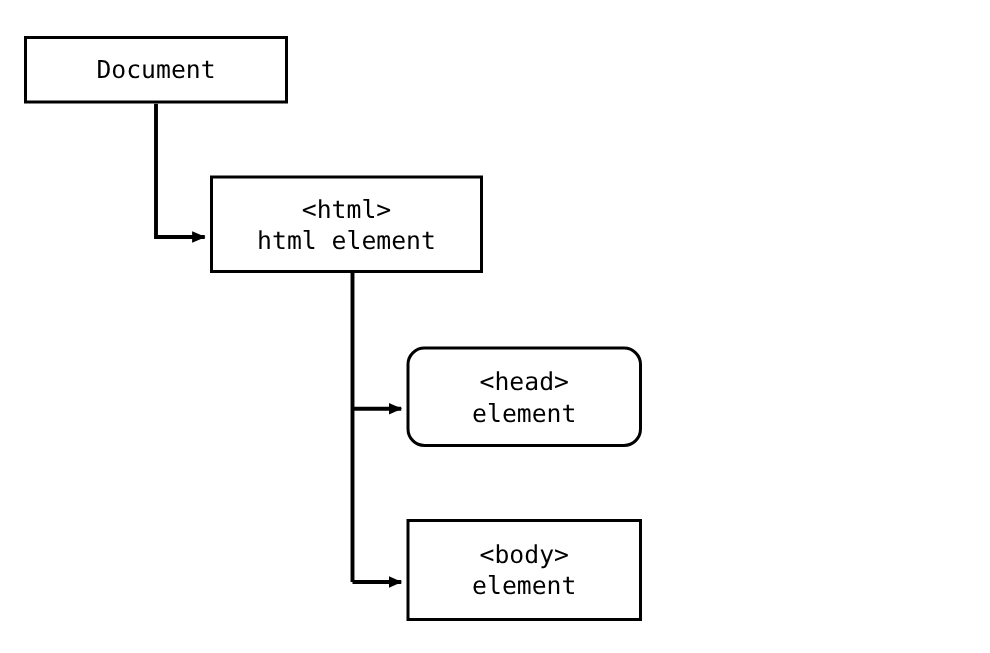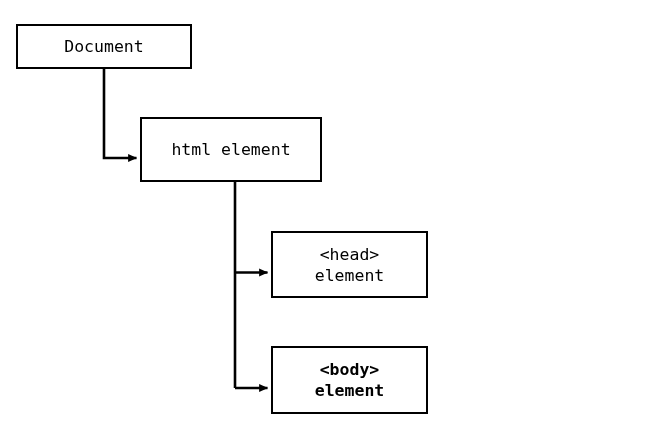--- a/index.html
+++ b/index.html
@@ -59,27 +59,27 @@
     left: 140px;
     top: 117px;
     width: 182px;
     height: 65px;
   }
   #node-head {
     left: 271px;
     top: 231px;
     width: 157px;
     height: 67px;
+    border-radius: 12px;
   }
   #node-body {
     left: 271px;
     top: 346px;
     width: 157px;
     height: 68px;
-    font-weight: bold;
   }
 </style>
 </head>
 <body>
 
 <div id="diagram">
 
   <svg id="edges" width="660" height="435" viewBox="0 0 660 435" xmlns="http://www.w3.org/2000/svg">
     <defs>
       <marker id="arrowhead" markerWidth="9" markerHeight="9" refX="8.4" refY="4.5" orient="auto" markerUnits="userSpaceOnUse">
@@ -94,20 +94,21 @@
     <path d="M 235 272.5 L 267.5 272.5" fill="none" stroke="#000000" stroke-width="2.6" stroke-linecap="butt" stroke-linejoin="miter" marker-end="url(#arrowhead)"></path>
 
     <path d="M 235 388 L 267.5 388" fill="none" stroke="#000000" stroke-width="2.6" stroke-linecap="butt" stroke-linejoin="miter" marker-end="url(#arrowhead)"></path>
   </svg>
 
   <div class="node" id="node-document">
     <span class="line">Document</span>
   </div>
 
   <div class="node" id="node-html">
+    <span class="line">&lt;html&gt;</span>
     <span class="line">html element</span>
   </div>
 
   <div class="node" id="node-head">
     <span class="line">&lt;head&gt;</span>
     <span class="line">element</span>
   </div>
 
   <div class="node" id="node-body">
     <span class="line">&lt;body&gt;</span>

